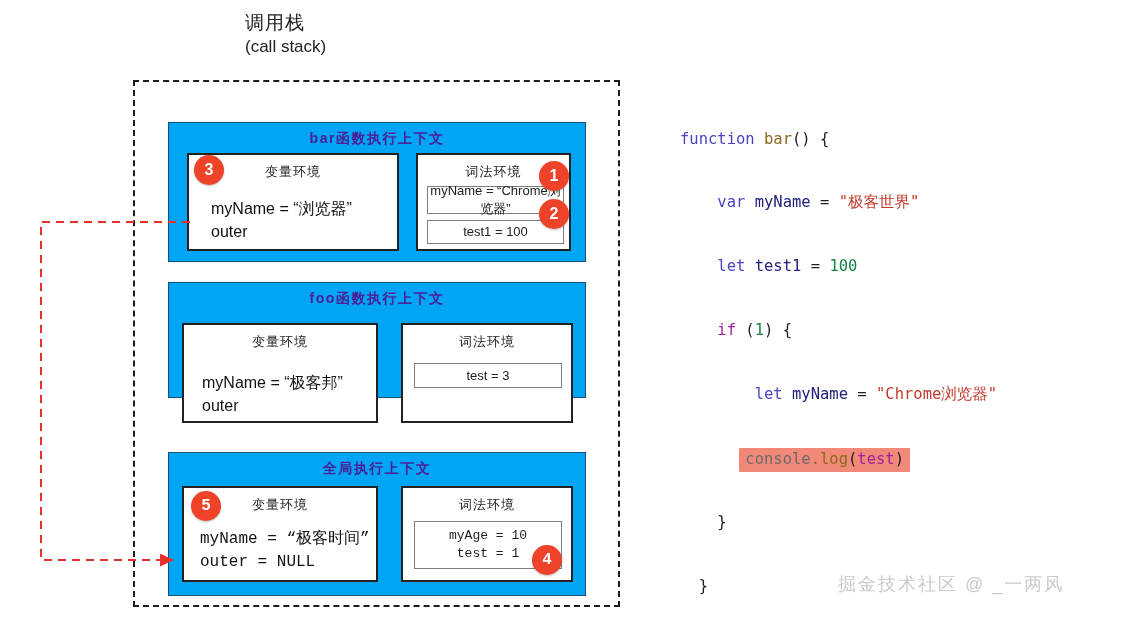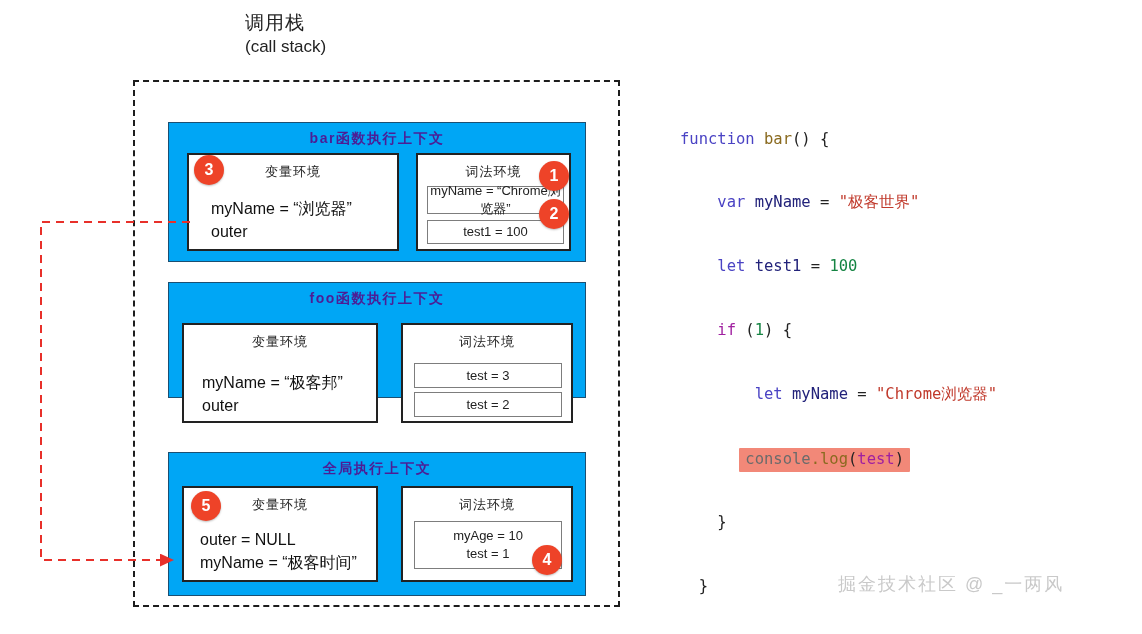--- a/index.html
+++ b/index.html
@@ -138,34 +138,31 @@
         <div>myName = “极客邦”</div>
         <div>outer</div>
       </div>
     </div>
 
     <div class="panel" style="left:232px;top:40px;width:172px;height:100px;">
       <div class="panel-title">词法环境</div>
       <div class="slot" style="left:11px;top:38px;width:148px;height:25px;">
         <span>test = 3</span>
       </div>
-      <div class="slot" style="left:11px;top:67px;width:148px;height:25px;">
-        <span>test = 2</span>
-      </div>
-    </div>
-  </div>
-
-  <div class="ctx" style="left:168px;top:452px;width:418px;height:144px;">
+    </div>
+  </div>
+
+  <div class="ctx" style="left:168px;top:452px;width:418px;height:144px;font-family:Liberation Mono, monospace;">
     <div class="ctx-title">全局执行上下文</div>
 
     <div class="panel" style="left:13px;top:33px;width:196px;height:96px;">
       <div class="panel-title">变量环境</div>
       <div class="panel-lines" style="left:16px;top:40px;">
+        <div>myName = “极客时间”</div>
         <div>outer = NULL</div>
-        <div>myName = “极客时间”</div>
       </div>
     </div>
 
     <div class="panel" style="left:232px;top:33px;width:172px;height:96px;">
       <div class="panel-title">词法环境</div>
       <div class="slot" style="left:11px;top:33px;width:148px;height:48px;white-space:pre-line;">
         <span>myAge = 10
 test = 1</span>
       </div>
     </div>

